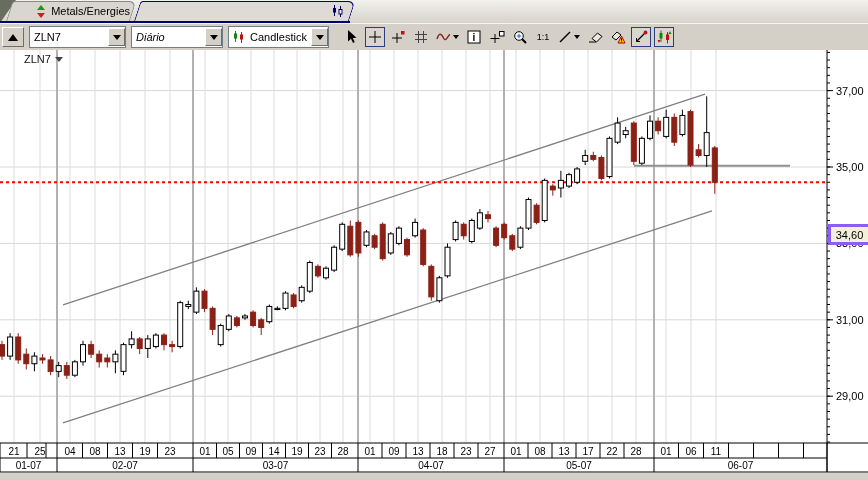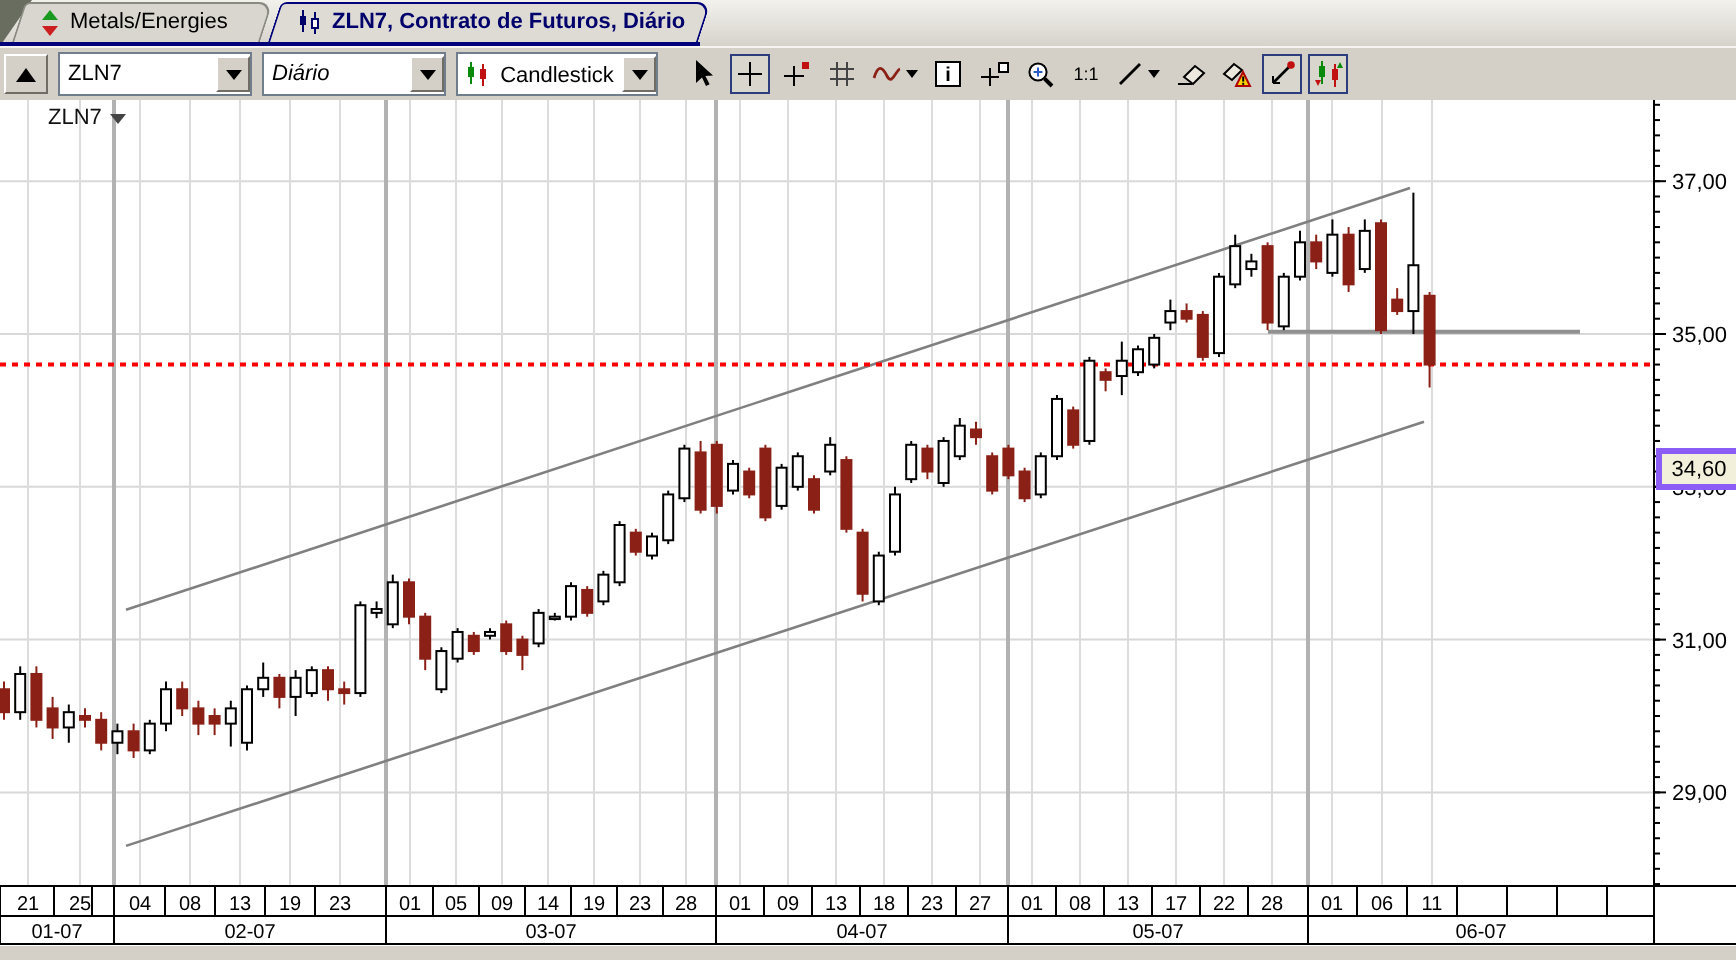--- a/index.html
+++ b/index.html
@@ -22,21 +22,21 @@
     position:absolute;inset:0;
     transform:skewX(-18deg);transform-origin:bottom left;
     background:#d9d6cf;border:1px solid #8a8a82;border-bottom:none;
     border-radius:3px 7px 0 0;
   }
   .tab.active .bg{
     background:#dedbd4;border:1px solid #00007b;border-bottom:none;
   }
   .tab .lbl{
     position:relative;display:flex;align-items:center;height:100%;
-    padding-left:14px;font-size:11px;color:#000;white-space:nowrap;
+    padding-left:14px;font-size:11px;color:#000;white-space:nowrap;justify-content:flex-end;
   }
   .tab.active .lbl{font-weight:bold;color:#00006b;}
   .tab .lbl svg{margin-right:5px;}
   #tab-underline{position:absolute;left:0;top:21px;width:350px;height:2px;background:#00007b;}
   
   #toolbar{
     position:absolute;left:0;top:23px;width:868px;height:26px;
     background:#d4d0c8;border-top:1px solid #f5f4f0;border-bottom:1px solid #9a978f;
     display:flex;align-items:center;
   }
@@ -99,21 +99,20 @@
   </div>
 
   <div class="tab active" id="tab1" style="left:134px;width:215px;">
     <div class="bg"></div>
     <div class="lbl">
       <svg width="13" height="12" viewBox="0 0 13 12">
         <path d="M3.5 0 V11 M9.5 1 V12" stroke="#00006b" stroke-width="1"></path>
         <rect x="2" y="3" width="3" height="4.5" fill="#00006b"></rect>
         <rect x="8" y="4.5" width="3" height="4.5" fill="#fff" stroke="#00006b"></rect>
       </svg>
-      <span>ZLN7, Contrato de Futuros, Diário</span>
     </div>
   </div>
 
   <div id="tab-underline"></div>
 </div>
 
 <div id="toolbar">
   <button class="tbtn">
     <span class="tri-up"></span>
   </button>

